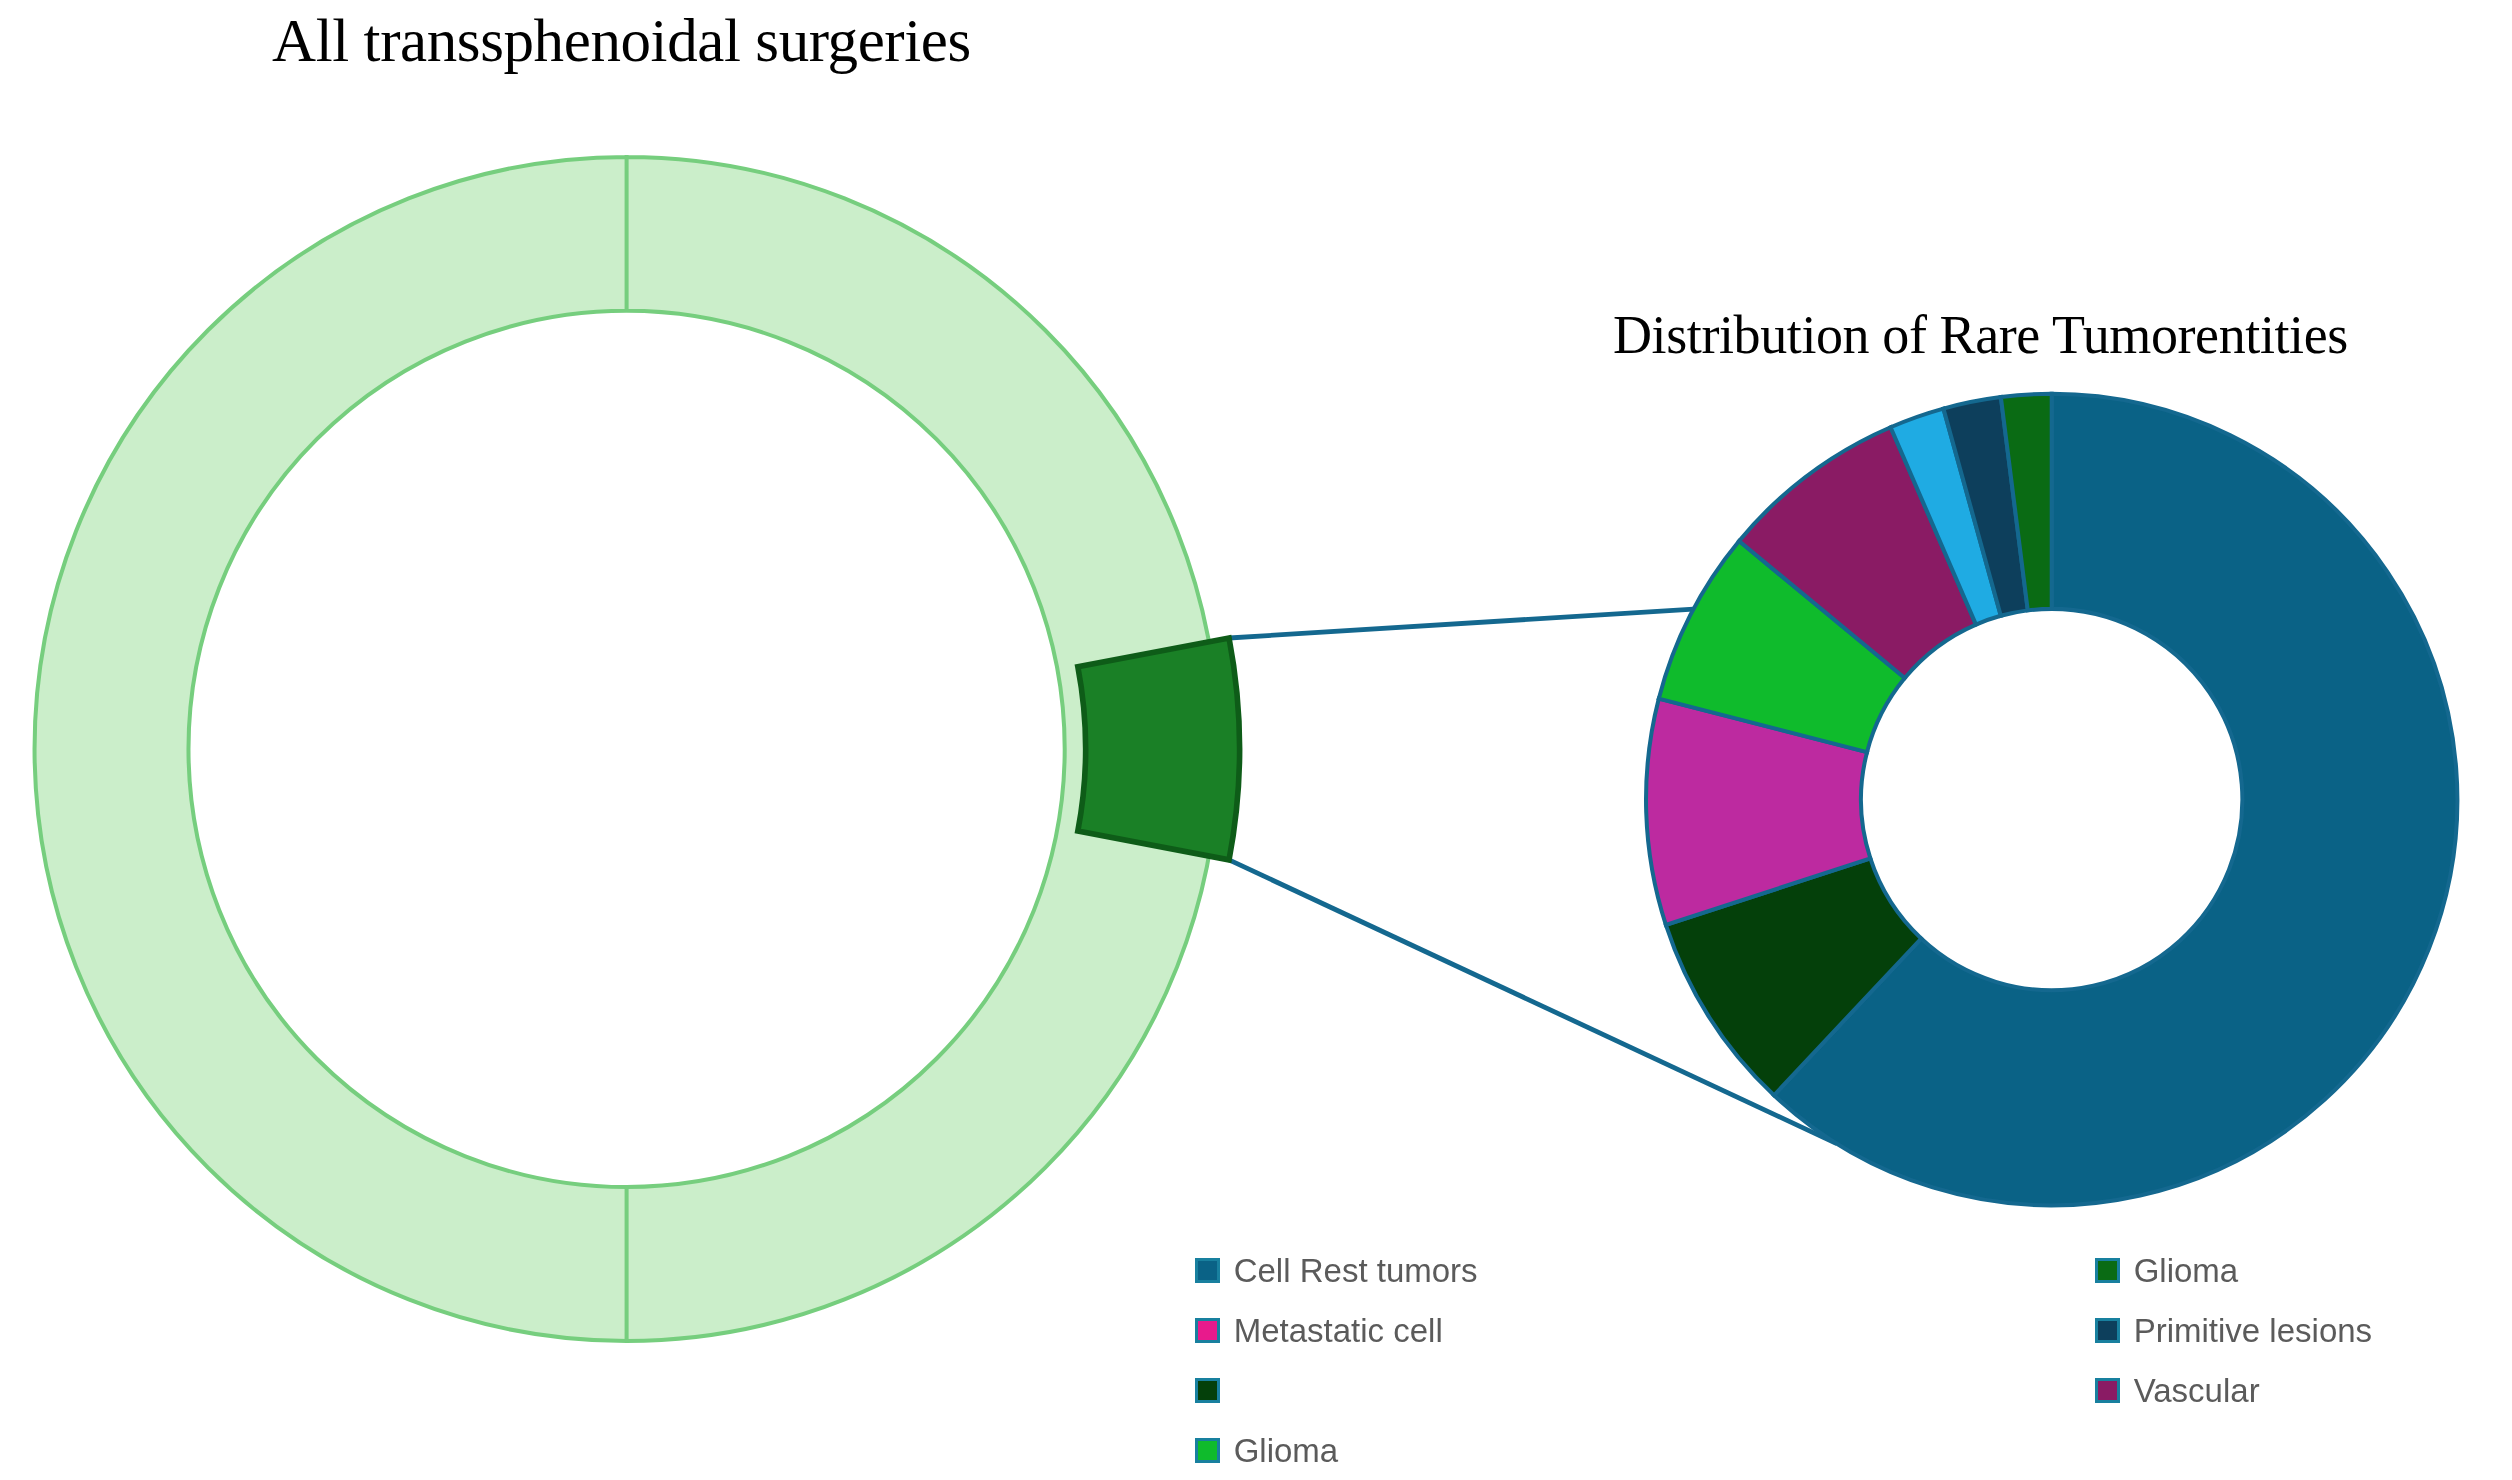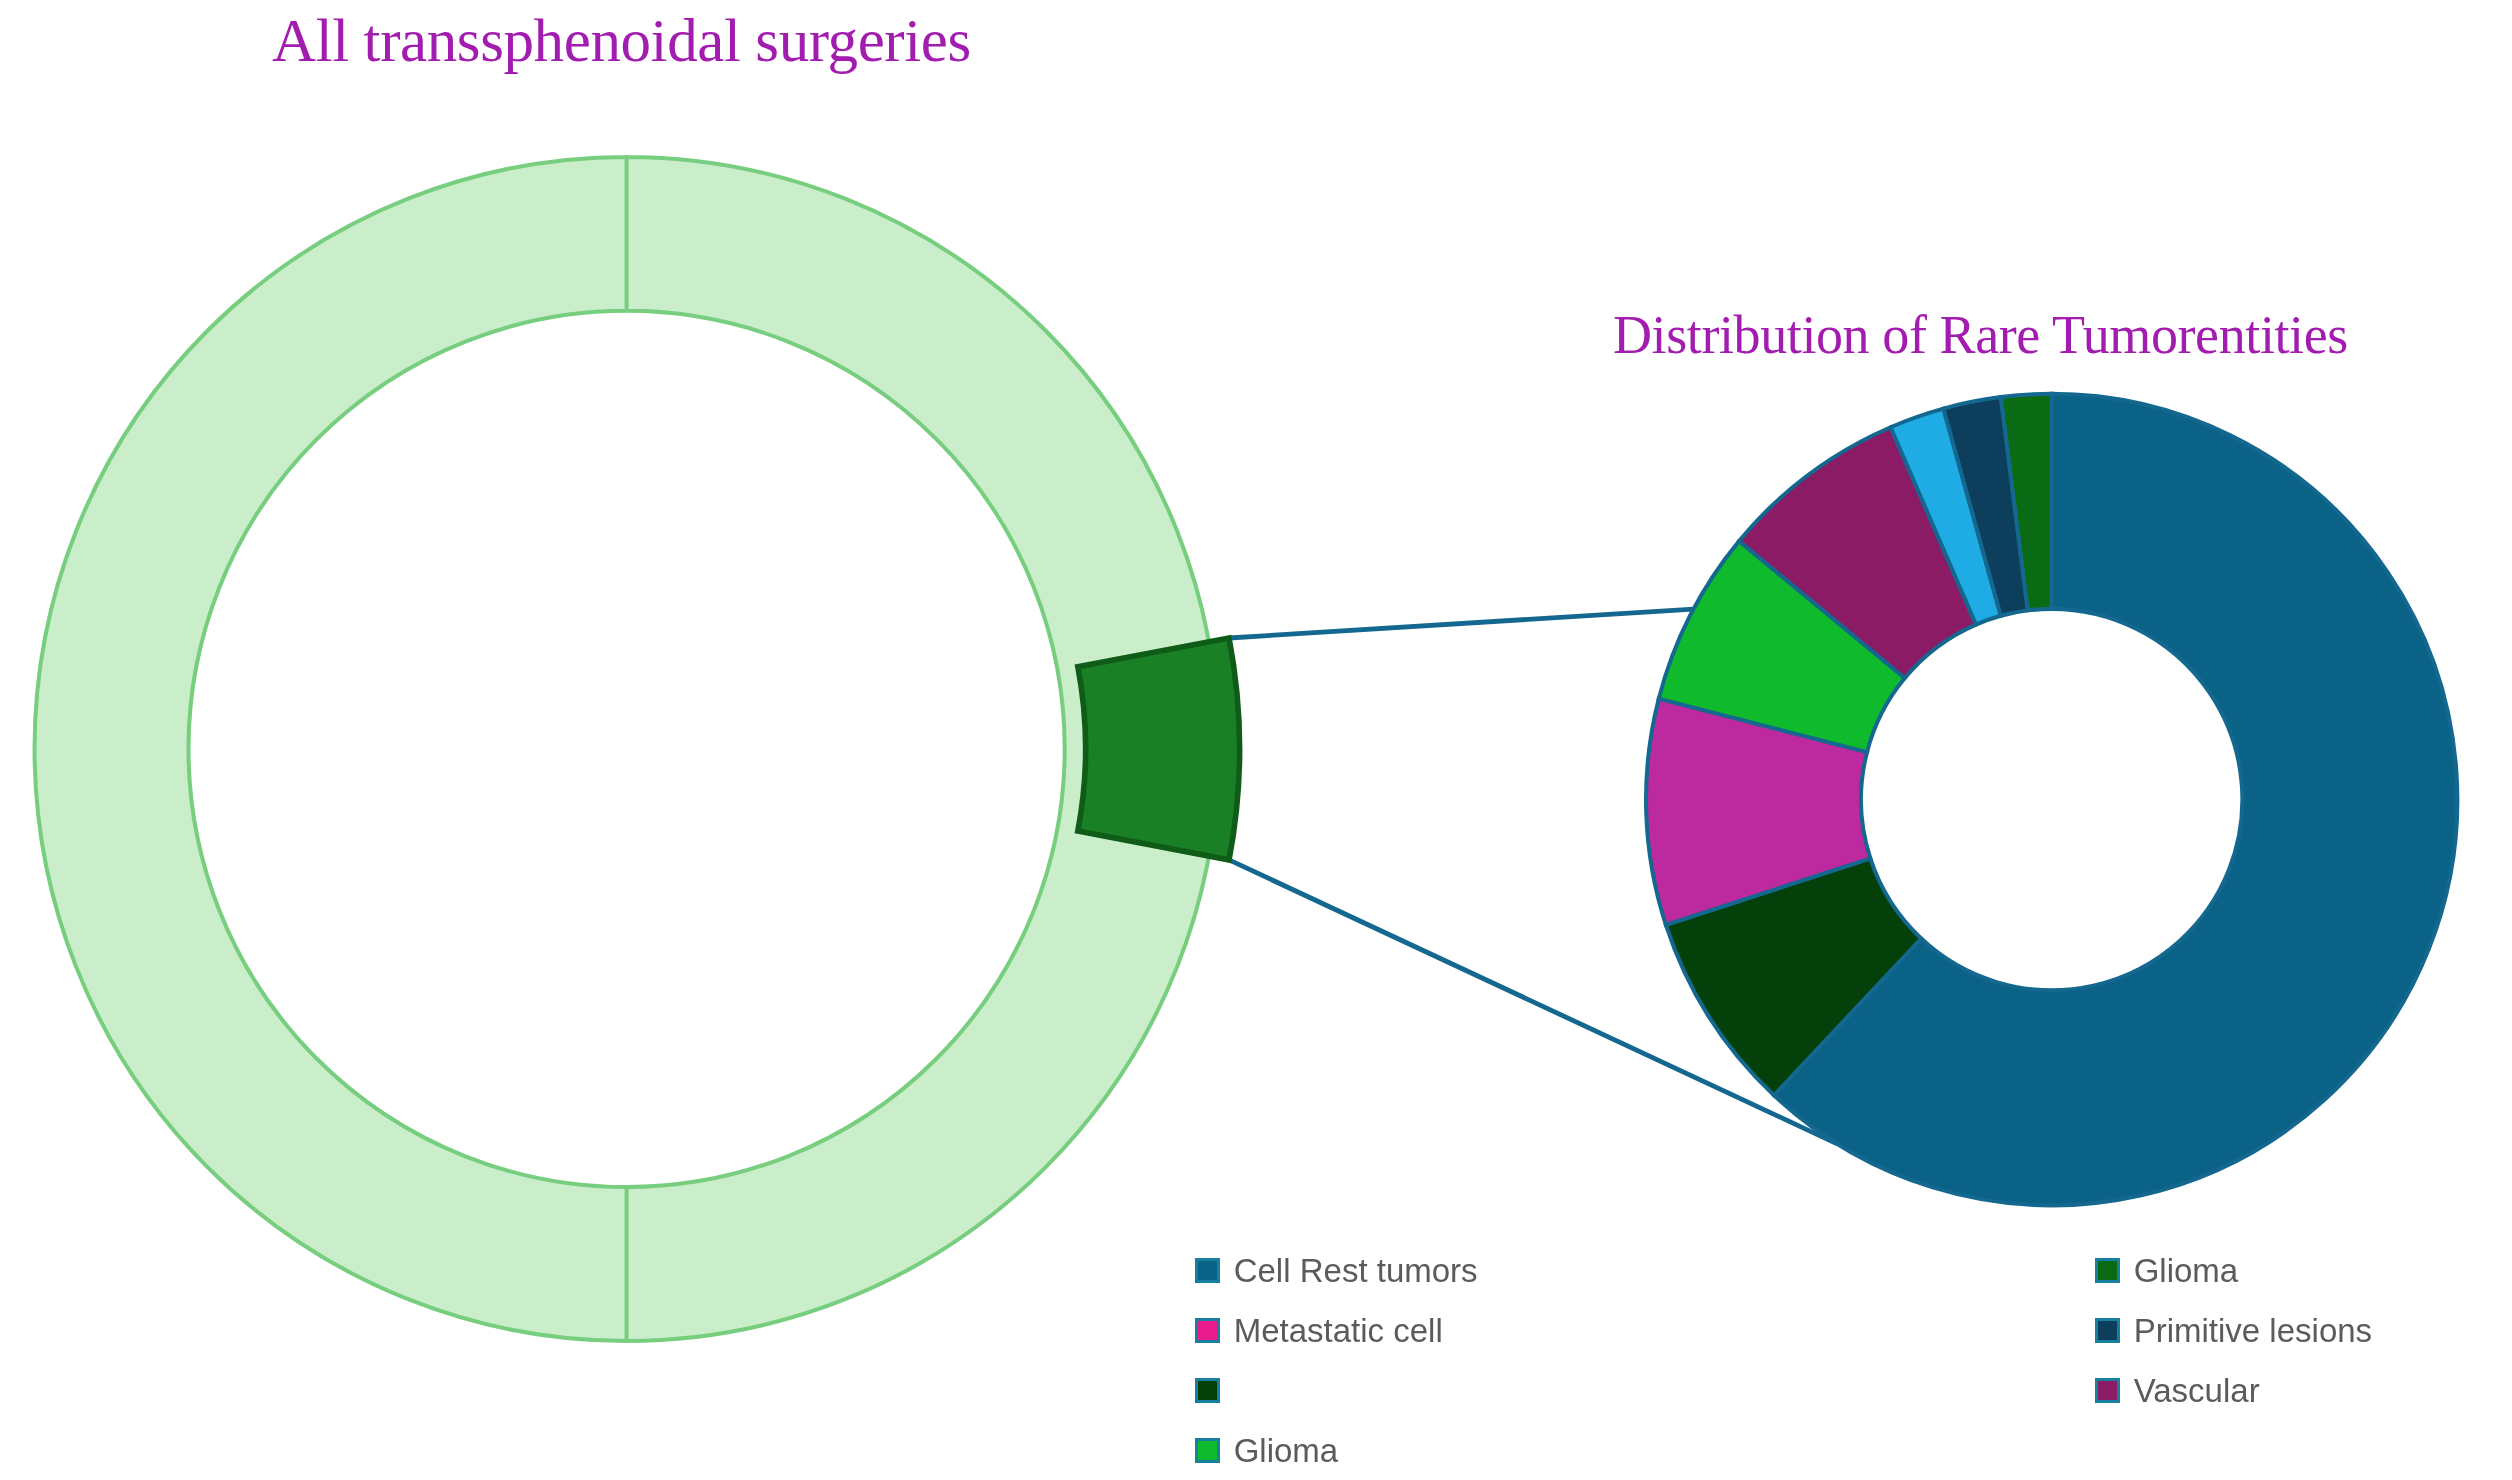--- a/index.html
+++ b/index.html
@@ -12,21 +12,21 @@
     height: 1481px;
     position: relative;
     overflow: hidden;
     font-family: "Liberation Sans", sans-serif;
   }
 
   
   .title {
     position: absolute;
     font-family: "Liberation Serif", serif;
-    color: #a21caf;
+    color: #000000;
     font-weight: 400;
     white-space: nowrap;
   }
   #title-left {
     left: 272px;
     top: 6.4px;
     font-size: 61px;
     letter-spacing: -0.4px;
   }
   #title-right {

